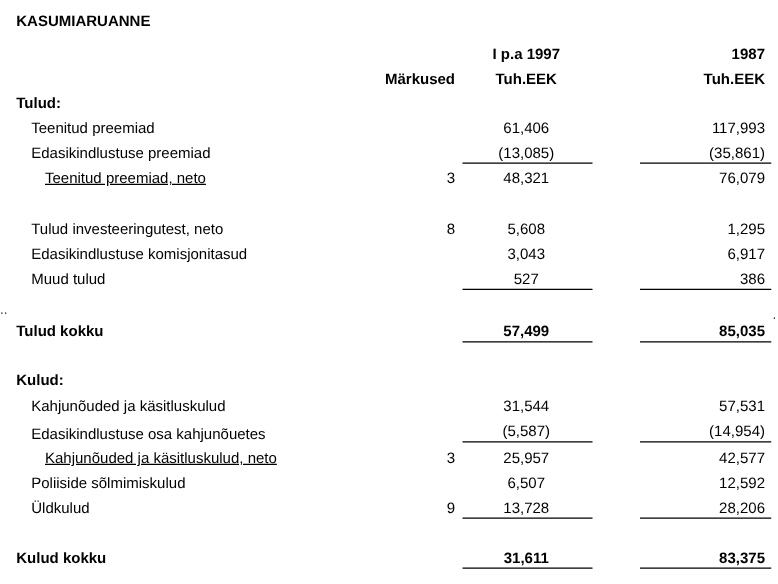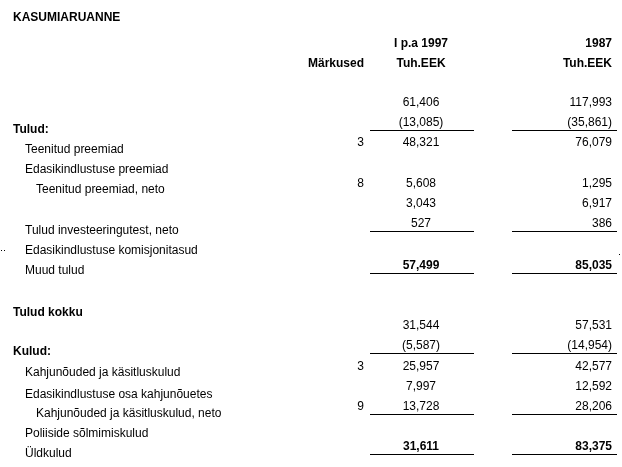--- a/index.html
+++ b/index.html
@@ -4,23 +4,23 @@
 <style>
   html, body { margin: 0; padding: 0; background: #ffffff; }
   body {
     width: 622px; height: 467px; position: relative; overflow: hidden;
     font-family: "Liberation Sans", sans-serif; font-size: 12px; color: #000;
   }
   .abs { position: absolute; white-space: nowrap; line-height: 14px; }
   .bold { font-weight: bold; }
   .title { left: 13px; top: 10px; font-weight: bold; }
   .hdr { font-weight: bold; }
-  .lbl { left: 13px; margin-top: 47px; }
+  .lbl { left: 13px; }
   .lbl.i1 { left: 25px; }
-  .lbl.i2 { left: 36px; }
+  .lbl.i2 { left: 36px; text-decoration: underline; }
   .note { left: 340px; width: 24px; text-align: right; }
   .c1 { left: 372px; width: 98px; text-align: center; }
   .c2 { left: 514px; width: 98px; text-align: right; }
   .line { position: absolute; height: 1px; background: #000; }
   .l1 { left: 370px; width: 104px; }
   .l2 { left: 512px; width: 105px; }
   .dot { position: absolute; width: 1px; height: 1px; background: #000; }
 </style>
 </head>
 <body>
@@ -99,21 +99,21 @@
 <div class="line l1" style="top:353px"></div>
 <div class="line l2" style="top:353px"></div>
 <div>
   <div class="abs lbl i2" style="top:359px">Kahjunõuded ja käsitluskulud, neto</div>
   <div class="abs note" style="top:359px">3</div>
   <div class="abs c1" style="top:359px">25,957</div>
   <div class="abs c2" style="top:359px">42,577</div>
 </div>
 <div>
   <div class="abs lbl i1" style="top:379px">Poliiside sõlmimiskulud</div>
-  <div class="abs c1" style="top:379px">7,997</div>
+  <div class="abs c1" style="top:379px">6,507</div>
   <div class="abs c2" style="top:379px">12,592</div>
 </div>
 <div>
   <div class="abs lbl i1" style="top:399px">Üldkulud</div>
   <div class="abs note" style="top:399px">9</div>
   <div class="abs c1" style="top:399px">13,728</div>
   <div class="abs c2" style="top:399px">28,206</div>
 </div>
 <div class="line l1" style="top:414px"></div>
 <div class="line l2" style="top:414px"></div>

